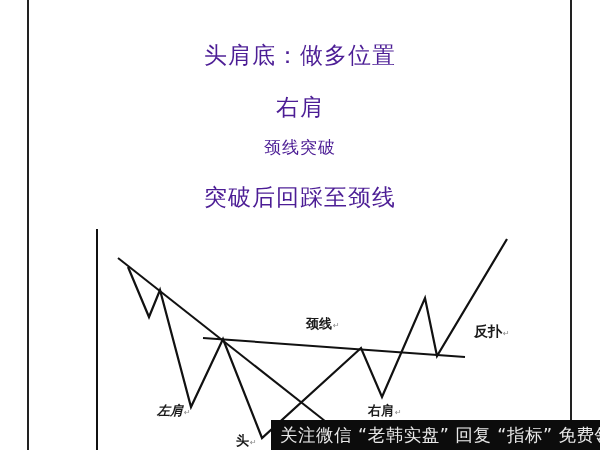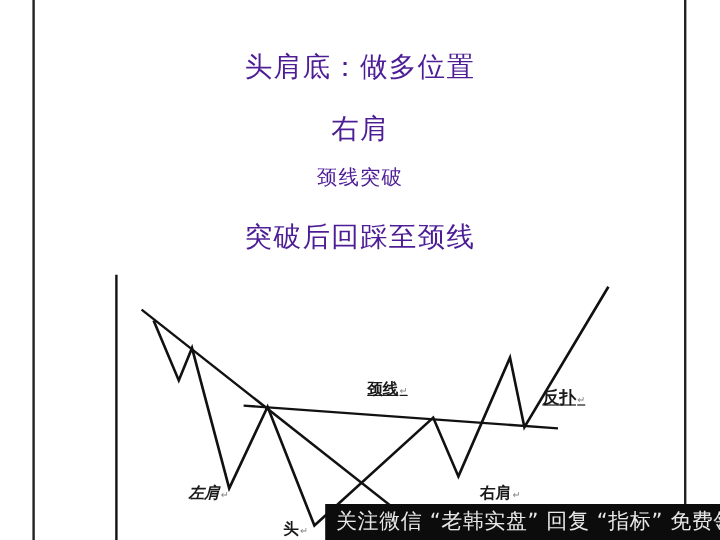--- a/index.html
+++ b/index.html
@@ -45,23 +45,23 @@
   <line x1="203" y1="338" x2="465" y2="357" stroke="#111" stroke-width="2"></line>
   <polyline fill="none" stroke="#111" stroke-width="2.2" stroke-linejoin="miter" points="128,267 149,317 160,290 191,407 223,339 262,438 361,348 382,397 425,298 437,356 507,239"></polyline>
 </svg>
 
 <div class="lbl" style="left:157px; top:402px;font-style:italic;">
   <span>左肩</span><span class="ret">↵</span>
 </div>
 <div class="lbl" style="left:236px; top:432px;">
   <span>头</span><span class="ret">↵</span>
 </div>
-<div class="lbl" style="left:368px; top:402px;margin-left:32px;">
+<div class="lbl" style="left:368px; top:402px;">
   <span>右肩</span><span class="ret">↵</span>
 </div>
-<div class="lbl" style="left:306px; top:315px;text-decoration:underline;">
+<div class="lbl" style="left:306px; top:315px;">
   <span>颈线</span><span class="ret">↵</span>
 </div>
-<div class="lbl" style="left:452px; top:323px; font-size:14px;text-decoration:underline;">
+<div class="lbl" style="left:474px; top:323px; font-size:14px;">
   <span>反扑</span><span class="ret">↵</span>
 </div>
 
 <div class="watermark">关注微信 “老韩实盘” 回复 “指标” 免费领</div>
 
 </body></html>

